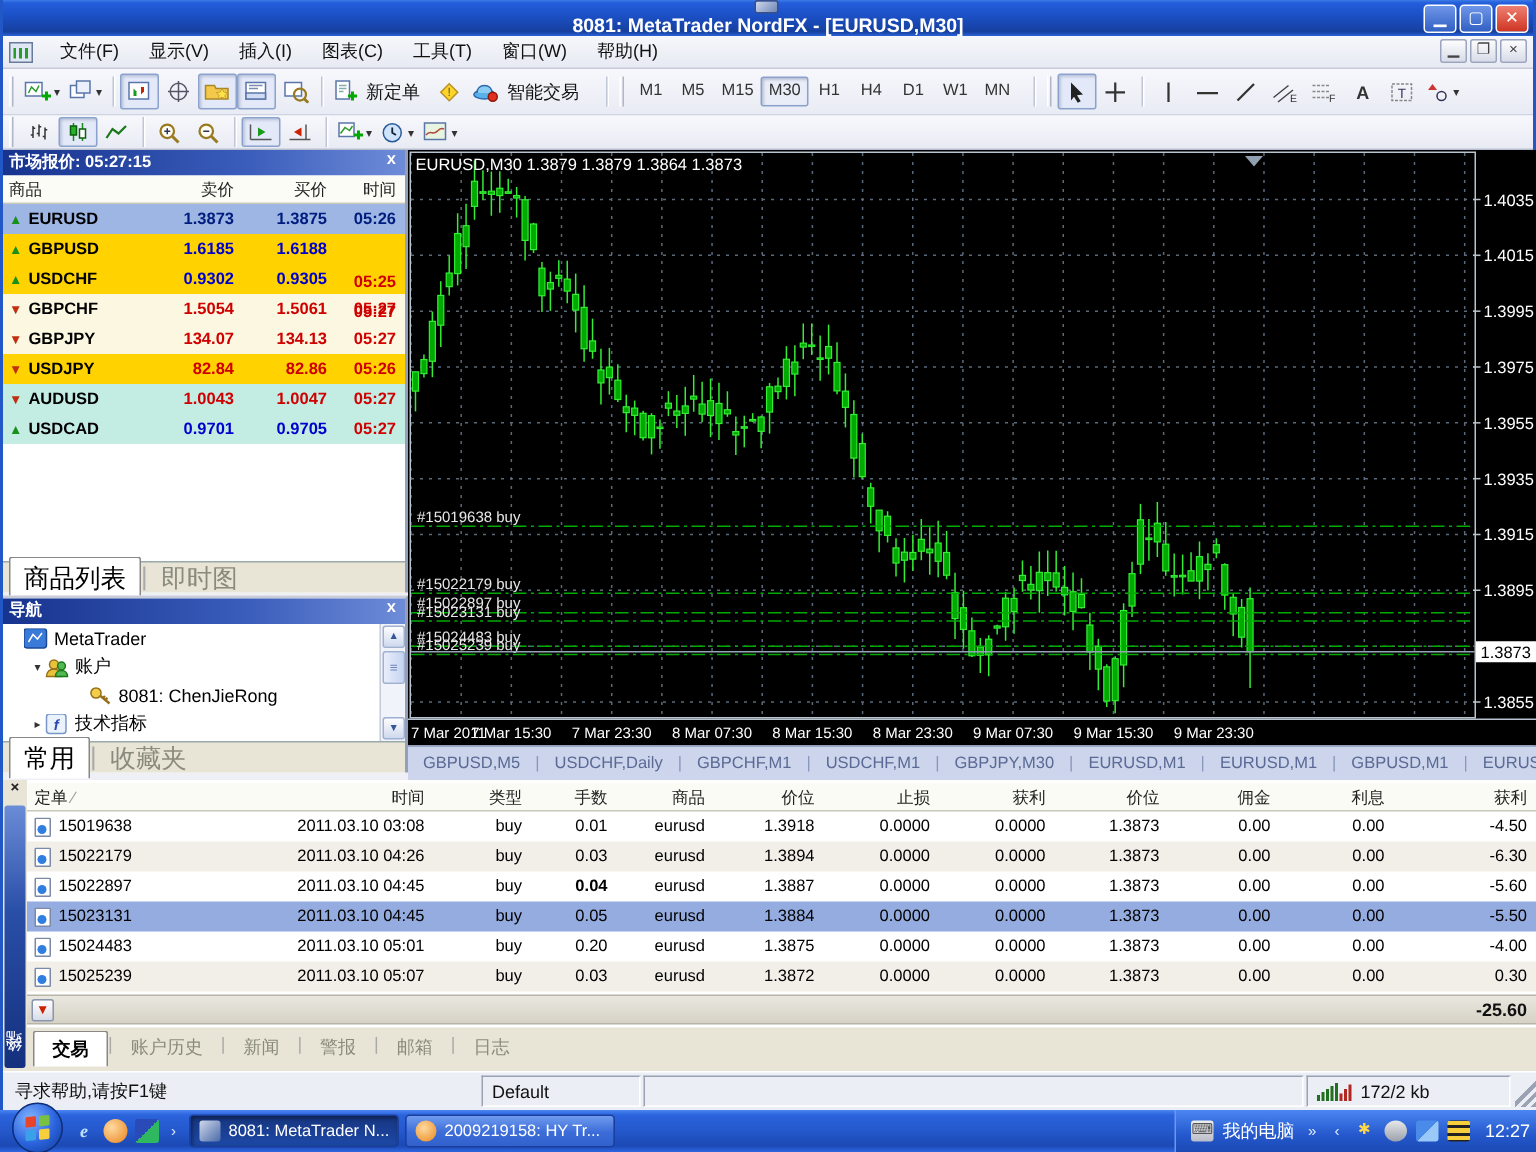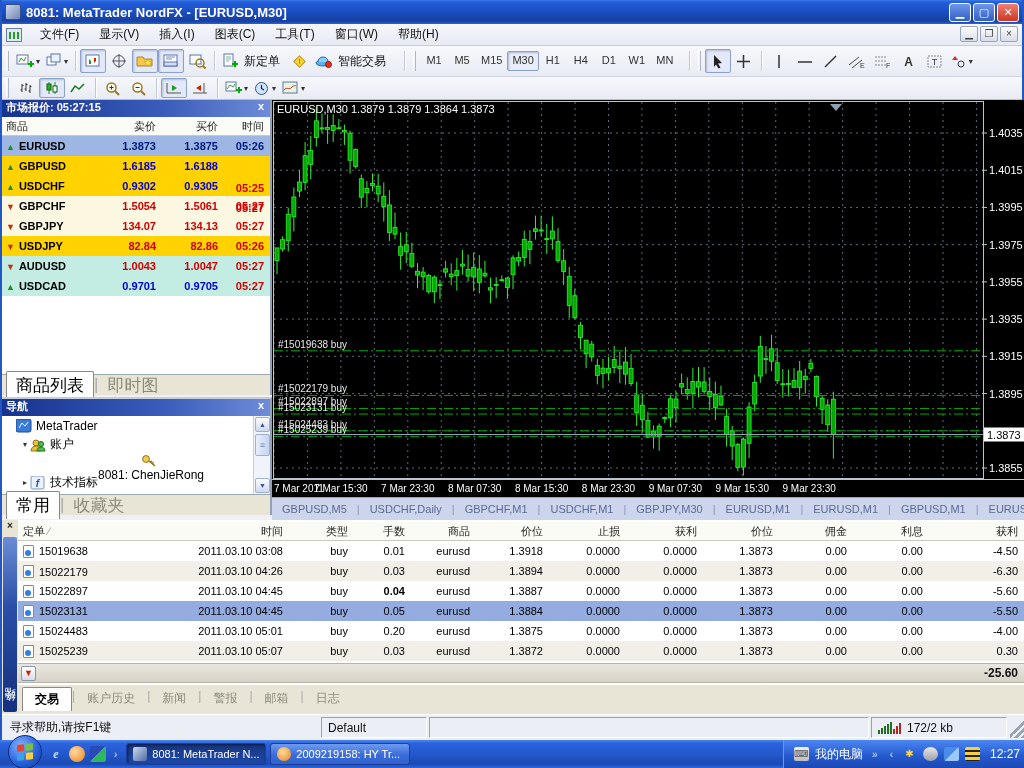--- a/index.html
+++ b/index.html
@@ -3,21 +3,21 @@
 <meta charset="utf-8">
 <style>
   * { margin:0; padding:0; box-sizing:border-box; }
   html,body { width:1024px; height:768px; overflow:hidden; background:#000;
     font-family:"Liberation Sans","DejaVu Sans",sans-serif; }
   #app { position:absolute; width:1024px; height:768px; border-left:2px solid #2257c8; border-right:2px solid #2257c8; background:#eef0f6; }
 
   
   #titlebar { position:absolute; left:0; top:0; width:1020px; height:24px;
     background:linear-gradient(180deg,#3d7ce8 0%,#245edb 8%,#1b4fc4 45%,#16409f 88%,#2a63d8 100%);
-    display:flex; align-items:center; color:#fff; font-weight:bold; font-size:13px; }
+    display:flex; align-items:center; color:#fff; font-weight:bold; font-size:13px;flex-direction:column; }
   #titlebar .appicon { width:16px; height:16px; margin:0 5px 0 3px; background:linear-gradient(135deg,#cfd8ea,#6f86b8); border:1px solid #3a4f86; border-radius:2px; }
   .wbtns { position:absolute; right:3px; top:3px; display:flex; gap:2px; }
   .wbtn { width:22px; height:19px; border:1px solid #fff; border-radius:3px; color:#fff; font-size:11px; line-height:17px; text-align:center;
     background:linear-gradient(180deg,#6f96e8,#3160c4); }
   .wbtn.close { background:linear-gradient(180deg,#ee8072,#cf3422); }
 
   
   #menubar { position:absolute; left:0; top:24px; width:1020px; height:22px; background:linear-gradient(180deg,#f6f7fb,#e7eaf3); border-bottom:1px solid #c6cada; display:flex; align-items:center; font-size:12px; }
   #menubar .chart-mini { width:16px; height:14px; margin:0 8px 0 4px; border:1px solid #6a7a9c; background:#dfe6f4; position:relative; }
   #menubar .chart-mini::after { content:""; position:absolute; left:2px; top:3px; width:10px; height:7px; background:
@@ -480,21 +480,21 @@
         <div class="tree-row" style="padding-left: 18px;">
           <span class="tree-glyph">▾</span>
           <span class="tree-icon"><svg width="16" height="14">
               <circle cx="6" cy="5" r="3" fill="#e8c23a" stroke="#96701a"></circle>
               <path d="M1 13c0-3 2.2-5 5-5s5 2 5 5z" fill="#e8c23a" stroke="#96701a"></path>
               <circle cx="11" cy="6" r="2.6" fill="#52b852" stroke="#1a7a1a"></circle>
               <path d="M7 13c0-2.6 1.8-4 4-4s4 1.4 4 4z" fill="#52b852" stroke="#1a7a1a"></path>
             </svg></span>
           <span>账户</span>
         </div>
-        <div class="tree-row" style="padding-left: 47px; flex-direction: column;">
+        <div class="tree-row" style="padding-left: 47px;">
           <span class="tree-glyph"></span>
           <span class="tree-icon"><svg width="16" height="14">
               <circle cx="5" cy="5" r="3.4" fill="#f2cf4a" stroke="#96701a"></circle>
               <path d="M8 7l6 5M11 10l1.6-1.8M9.4 8.6L11 7" stroke="#96701a" stroke-width="1.6" fill="none"></path>
             </svg></span>
           <span>8081: ChenJieRong</span>
         </div>
         <div class="tree-row" style="padding-left: 18px;">
           <span class="tree-glyph">▸</span>
           <span class="tree-icon"><svg width="16" height="14">
@@ -859,21 +859,21 @@
             <span class="c" style="width: 65px; text-align: right;">eurusd</span>
             <span class="c" style="width: 73px; text-align: right;">1.3918</span>
             <span class="c" style="width: 77px; text-align: right;">0.0000</span>
             <span class="c" style="width: 77px; text-align: right;">0.0000</span>
             <span class="c" style="width: 76px; text-align: right;">1.3873</span>
             <span class="c" style="width: 74px; text-align: right;">0.00</span>
             <span class="c" style="width: 76px; text-align: right;">0.00</span>
             <span class="c" style="width: 95px; text-align: right;">-4.50</span>
           </div>
           <div class="ord-row odd">
-            <span class="c" style="width: 104px; display: flex; align-items: flex-end;">
+            <span class="c" style="width: 104px; display: flex; align-items: center;">
               <span class="doc-ico"></span>
               <span>15022179</span>
             </span>
             <span class="c" style="width: 166px; text-align: right;">2011.03.10 04:26</span>
             <span class="c" style="width: 65px; text-align: right;">buy</span>
             <span class="c" style="width: 57px; text-align: right;">0.03</span>
             <span class="c" style="width: 65px; text-align: right;">eurusd</span>
             <span class="c" style="width: 73px; text-align: right;">1.3894</span>
             <span class="c" style="width: 77px; text-align: right;">0.0000</span>
             <span class="c" style="width: 77px; text-align: right;">0.0000</span>

